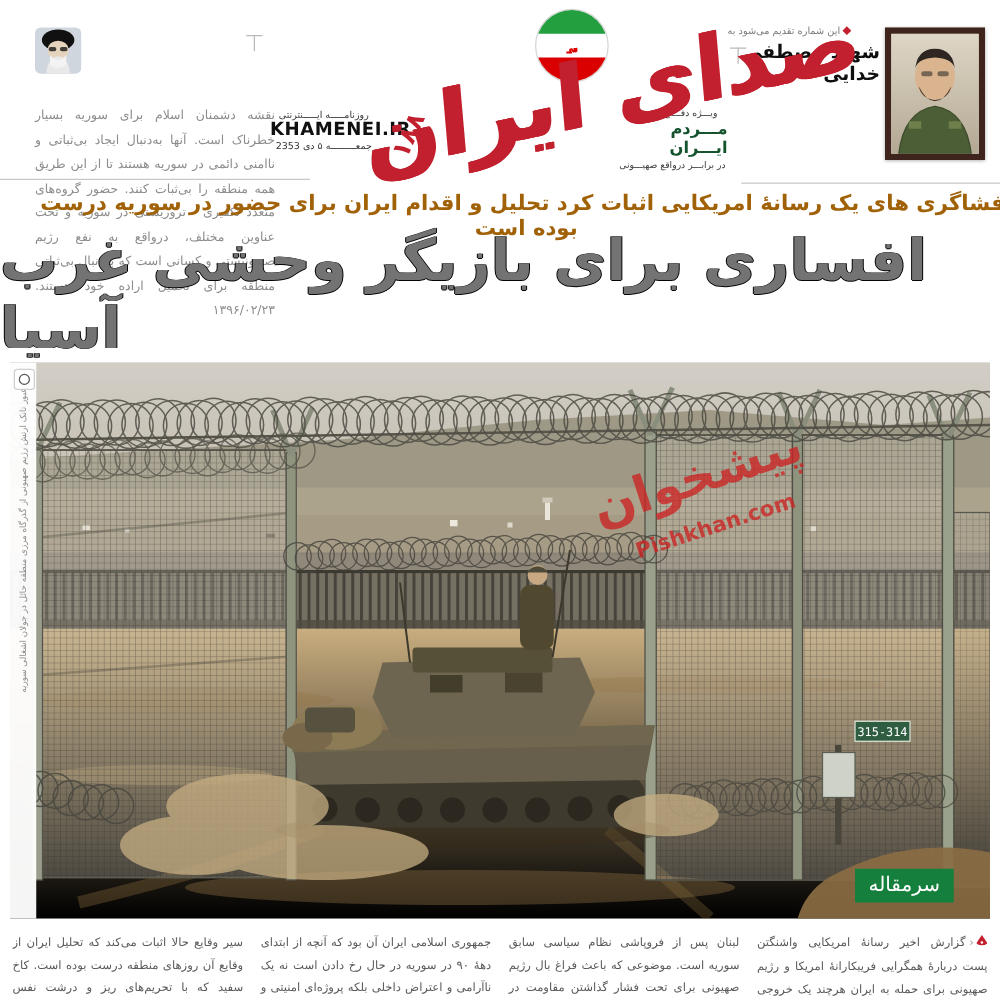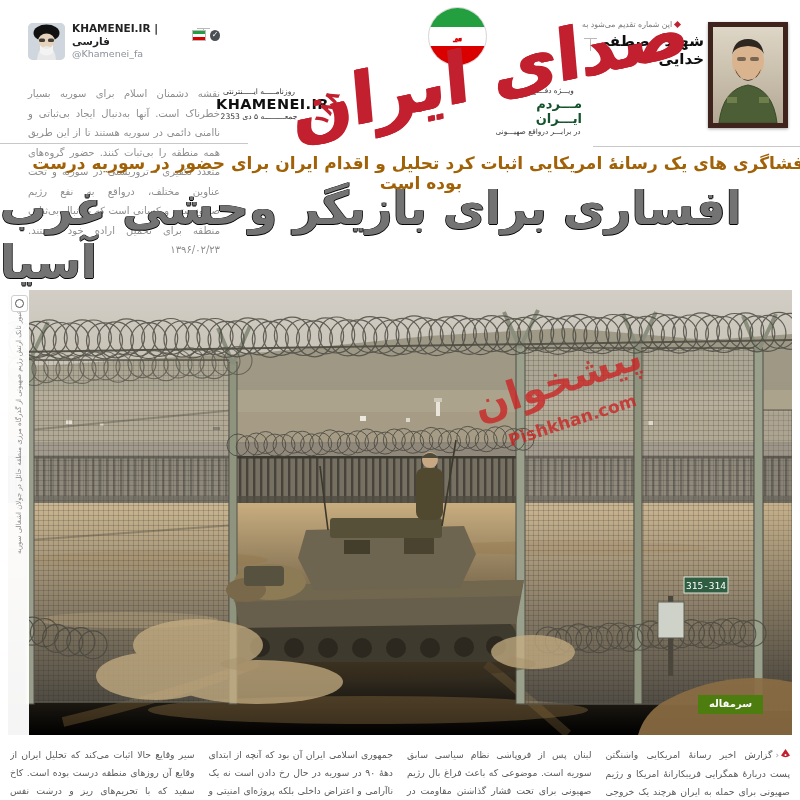--- a/index.html
+++ b/index.html
@@ -64,22 +64,22 @@
   .photo svg{display:block;}
   .cap-strip{position:absolute;left:0;top:0;width:21px;height:445px;background:rgba(255,255,255,.96);}
   .photo-caption{position:absolute;left:4px;top:440px;width:420px;height:14px;line-height:14px;
       transform:rotate(-90deg);transform-origin:top left;direction:rtl;font-size:7px;color:#8a8a8a;
       white-space:nowrap;}
   .cam-icon{position:absolute;left:3px;top:5px;width:15px;height:15px;background:#fff;border-radius:3px;
       border:1px solid #cfcfcf;display:flex;align-items:center;justify-content:center;}
   .cam-icon span{display:block;width:7px;height:7px;border:1.5px solid #555;border-radius:50%;}
 
   
-  .editorial-label{position:absolute;right:37px;top:695px;z-index:5;background:#4d7c0f;color:#fff;
-      font-size:10px;font-weight:bold;padding:3px 11px 5px;direction:rtl;}
+  .editorial-label{position:absolute;right:37px;top:695px;z-index:5;background:#15803d;color:#fff;
+      font-size:16px;font-weight:normal;padding:3px 11px 5px;direction:rtl;}
   .columns{position:absolute;left:10px;top:746px;width:780px;height:54px;overflow:hidden;
       display:flex;gap:14px;direction:rtl;}
   .col{flex:1 1 0;font-size:9.3px;line-height:1.95;color:#5a5a5a;text-align:justify;direction:rtl;}
   .pen-icon{display:inline-block;vertical-align:-1px;margin-left:2px;}
   .ed-marker{color:#9a9a9a;font-size:9px;margin-left:3px;}
 </style>
 </head>
 <body>
 
 <div class="page">
@@ -94,28 +94,20 @@
       <div class="avatar">
         <svg width="37" height="37" viewBox="0 0 37 37">
           <rect width="37" height="37" fill="#cfd6dd"></rect>
           <ellipse cx="18.5" cy="10" rx="13" ry="8.5" fill="#111"></ellipse>
           <ellipse cx="18.5" cy="18" rx="8.5" ry="7.5" fill="#e6d3bd"></ellipse>
           <rect x="11" y="15.5" width="6" height="3.4" rx="1.5" fill="#222" opacity=".85"></rect>
           <rect x="20" y="15.5" width="6" height="3.4" rx="1.5" fill="#222" opacity=".85"></rect>
           <path d="M9 37 Q10 24 18.5 23 Q27 24 28 37 Z" fill="#e9e9e9"></path>
           <path d="M12 22 Q18.5 30 25 22 L25 30 Q18.5 35 12 30 Z" fill="#f3f3f3"></path>
         </svg>
-      </div>
-      <div class="t-names">
-        <div class="t-name-row">
-          <span>KHAMENEI.IR | فارسی</span>
-          <span class="mini-flag"></span>
-          <span class="badge">✓</span>
-        </div>
-        <div class="t-handle">@Khamenei_fa</div>
       </div>
     </div>
     <p class="t-body"><span>نقشه دشمنان اسلام برای سوریه بسیار خطرناک است. آنها به‌دنبال ایجاد بی‌ثباتی و ناامنی دائمی در سوریه هستند تا از این طریق همه منطقه را بی‌ثبات کنند. حضور گروه‌های متعدد تکفیری - تروریستی در سوریه و تحت عناوین مختلف، درواقع به نفع رژیم صهیونیستی و کسانی است که به‌دنبال بی‌ثباتی منطقه برای تحمیل اراده خود هستند.</span> <span>۱۳۹۶/۰۲/۲۳</span></p>
   </div>
 
   <div class="flag-circle">
     <div class="g"></div>
       <div class="r"></div>
     <span class="flag-emblem">؄</span>
   </div>

